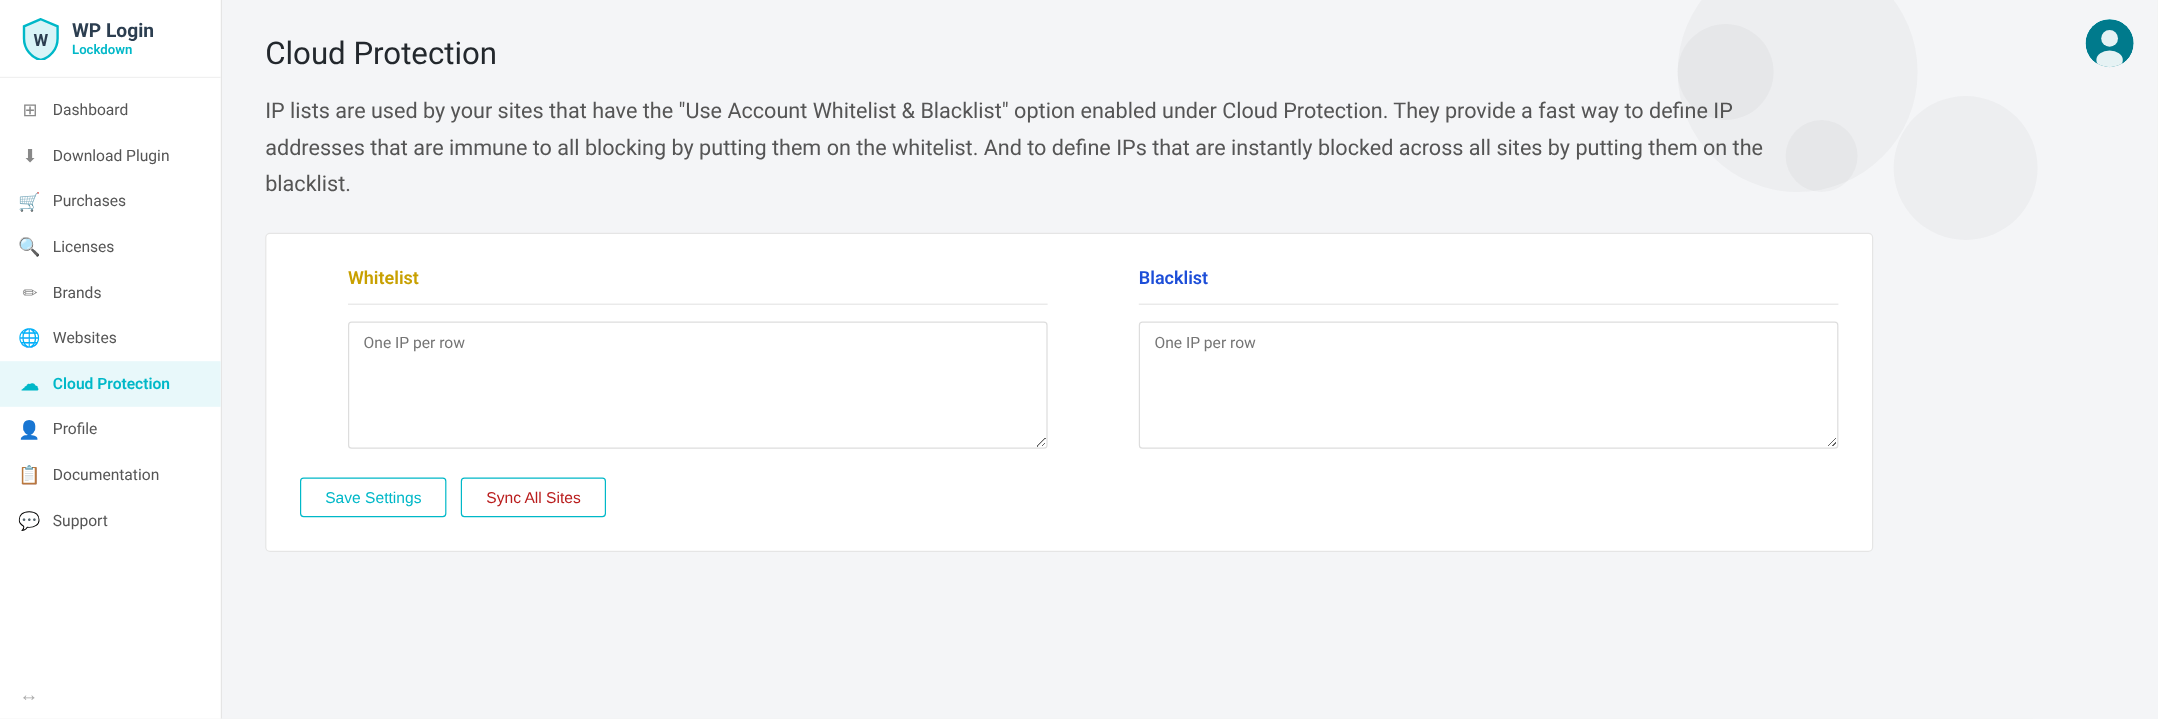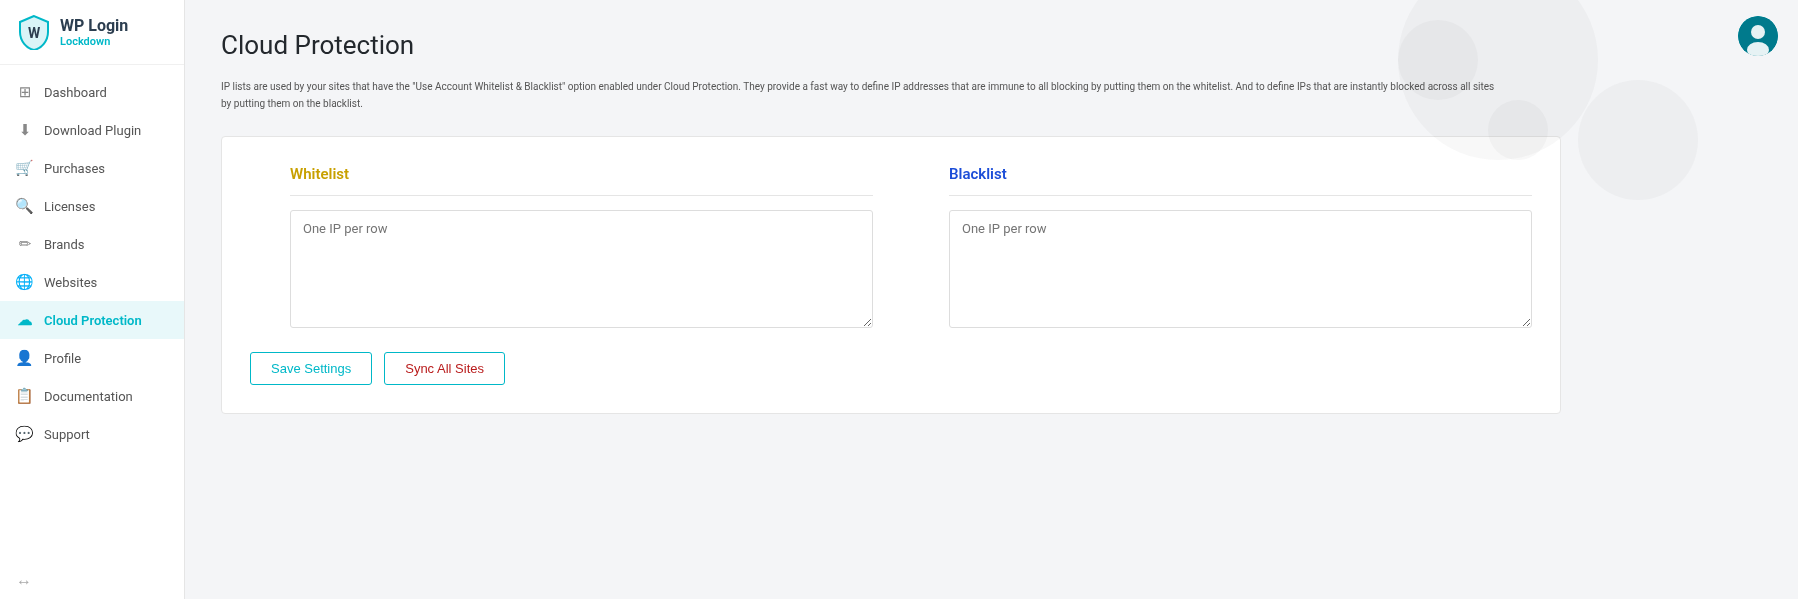--- a/index.html
+++ b/index.html
@@ -98,21 +98,21 @@
     }
 
     .page-title {
       font-size: 26px;
       font-weight: 400;
       color: #23282d;
       margin-bottom: 18px;
     }
 
     .description {
-      font-size: 10px;
+      font-size: 18px;
       color: #555;
       line-height: 1.7;
       max-width: 1280px;
       margin-bottom: 24px;
     }
 
     
     .bg-decor {
       position: absolute;
       top: 0; right: 0; left: 0; bottom: 0;
@@ -158,21 +158,21 @@
     .list-label.whitelist-label {
       color: #c8a000;
     }
 
     .list-label.blacklist-label {
       color: #1d4ed8;
     }
 
     .ip-textarea {
       width: 100%;
-      height: 118px;
+      height: 106px;
       border: 1px solid #ddd;
       border-radius: 3px;
       padding: 10px 12px;
       font-size: 13px;
       color: #555;
       resize: vertical;
       outline: none;
       font-family: inherit;
     }
 

